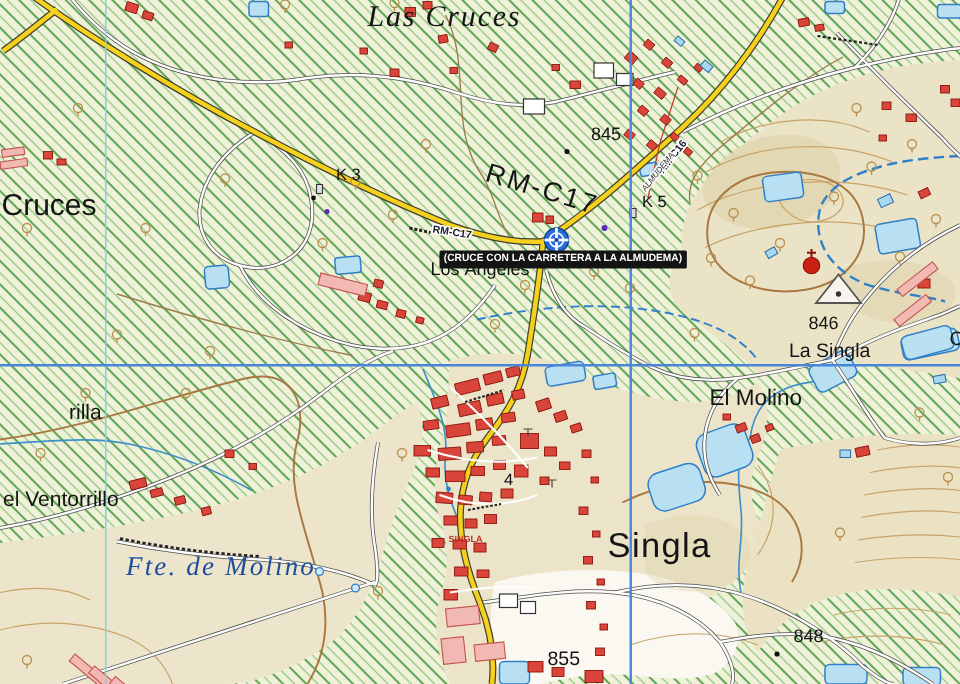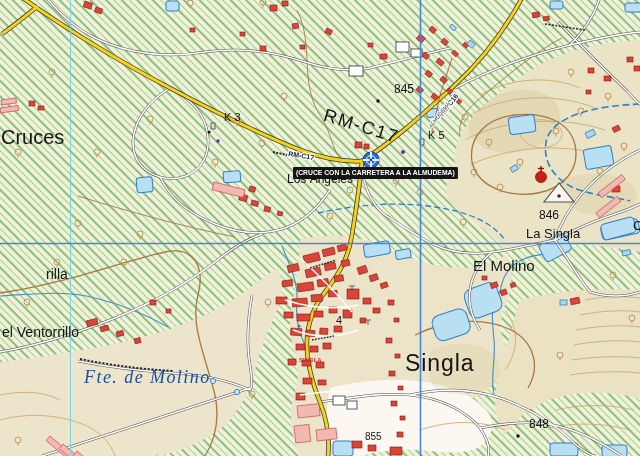--- a/index.html
+++ b/index.html
@@ -404,37 +404,38 @@
   <g transform="translate(371,160)">
     <circle r="8" fill="#2a6ae0" stroke="#12418f" stroke-width="1"></circle>
     <line x1="-8" y1="0" x2="8" y2="0" stroke="#fff" stroke-width="1.8"></line>
     <line x1="0" y1="-8" x2="0" y2="8" stroke="#fff" stroke-width="1.8"></line>
     <circle r="4.6" fill="none" stroke="#fff" stroke-width="1"></circle>
     <circle r="1.4" fill="#12418f"></circle>
   </g>
 </svg>
 
 <div class="labels">
+      <span class="lbl serifi" style="left: 245px; top: 1px; font-size: 20px; letter-spacing: 0.06em;">Las Cruces</span>
       <span class="lbl" style="left: 1px; top: 127px; font-size: 20px; font-weight: 500;">Cruces</span>
       <span class="lbl" style="left: 224px; top: 112px; font-size: 11px;">K 3</span>
       <span class="lbl" style="left: 394px; top: 83px; font-size: 12px;">845</span>
       <span class="lbl" style="left: 327px; top: 106px; font-size: 18px; transform: rotate(17deg); font-weight: 500; letter-spacing: 0.1em;">RM-C17</span>
       <span class="lbl halo roadnum" style="left: 289px; top: 150px; font-size: 7px; transform: rotate(9deg); font-weight: 700;">RM-C17</span>
       <span class="lbl" style="left: 428px; top: 130px; font-size: 11px;">K 5</span>
       <span class="lbl halo roadnum" style="left: 438px; top: 113px; font-size: 7px; transform: rotate(-52deg); font-weight: 700;">RM-C16</span>
       <span class="lbl halo micro" style="left: 428px; top: 126px; font-size: 5.5px; transform: rotate(-52deg);">ALMUDEMA</span>
       <span class="lbl" style="left: 287px; top: 173px; font-size: 12px; font-weight: 400;">Los Ángeles</span>
       <span class="lbl" style="left: 526px; top: 227px; font-size: 13px; font-weight: 500;">La Singla</span>
       <span class="lbl" style="left: 539px; top: 209px; font-size: 12px;">846</span>
       <span class="lbl" style="left: 473px; top: 258px; font-size: 15px; font-weight: 500;">El Molino</span>
       <span class="lbl" style="left: 405px; top: 352px; font-size: 23px; font-weight: 500; letter-spacing: 0.04em;">Singla</span>
       <span class="lbl red" style="left: 299px; top: 357px; font-size: 6px; font-weight: 700;">SINGLA</span>
       <span class="lbl" style="left: 336px; top: 315px; font-size: 11px;">4</span>
       <span class="lbl" style="left: 529px; top: 418px; font-size: 12px;">848</span>
-      <span class="lbl" style="left: 365px; top: 432px; font-size: 10px;">855</span>
+      <span class="lbl" style="left: 365px; top: 432px; font-size: 13px;">855</span>
       <span class="lbl" style="left: 2px; top: 325px; font-size: 14px; font-weight: 500;">el Ventorrillo</span>
       <span class="lbl" style="left: 0px; top: 267px; font-size: 14px; font-weight: 500; padding-left: 46px;">rilla</span>
       <span class="lbl serifi blue" style="left: 84px; top: 368px; font-size: 18px; letter-spacing: 0.08em;">Fte. de Molino</span>
       <span class="lbl" style="left: 633px; top: 219px; font-size: 13px; font-weight: 500;">C</span>
     </div>
 
 <div class="banner">(CRUCE CON LA CARRETERA A LA ALMUDEMA)</div>
 
 </div>
 

